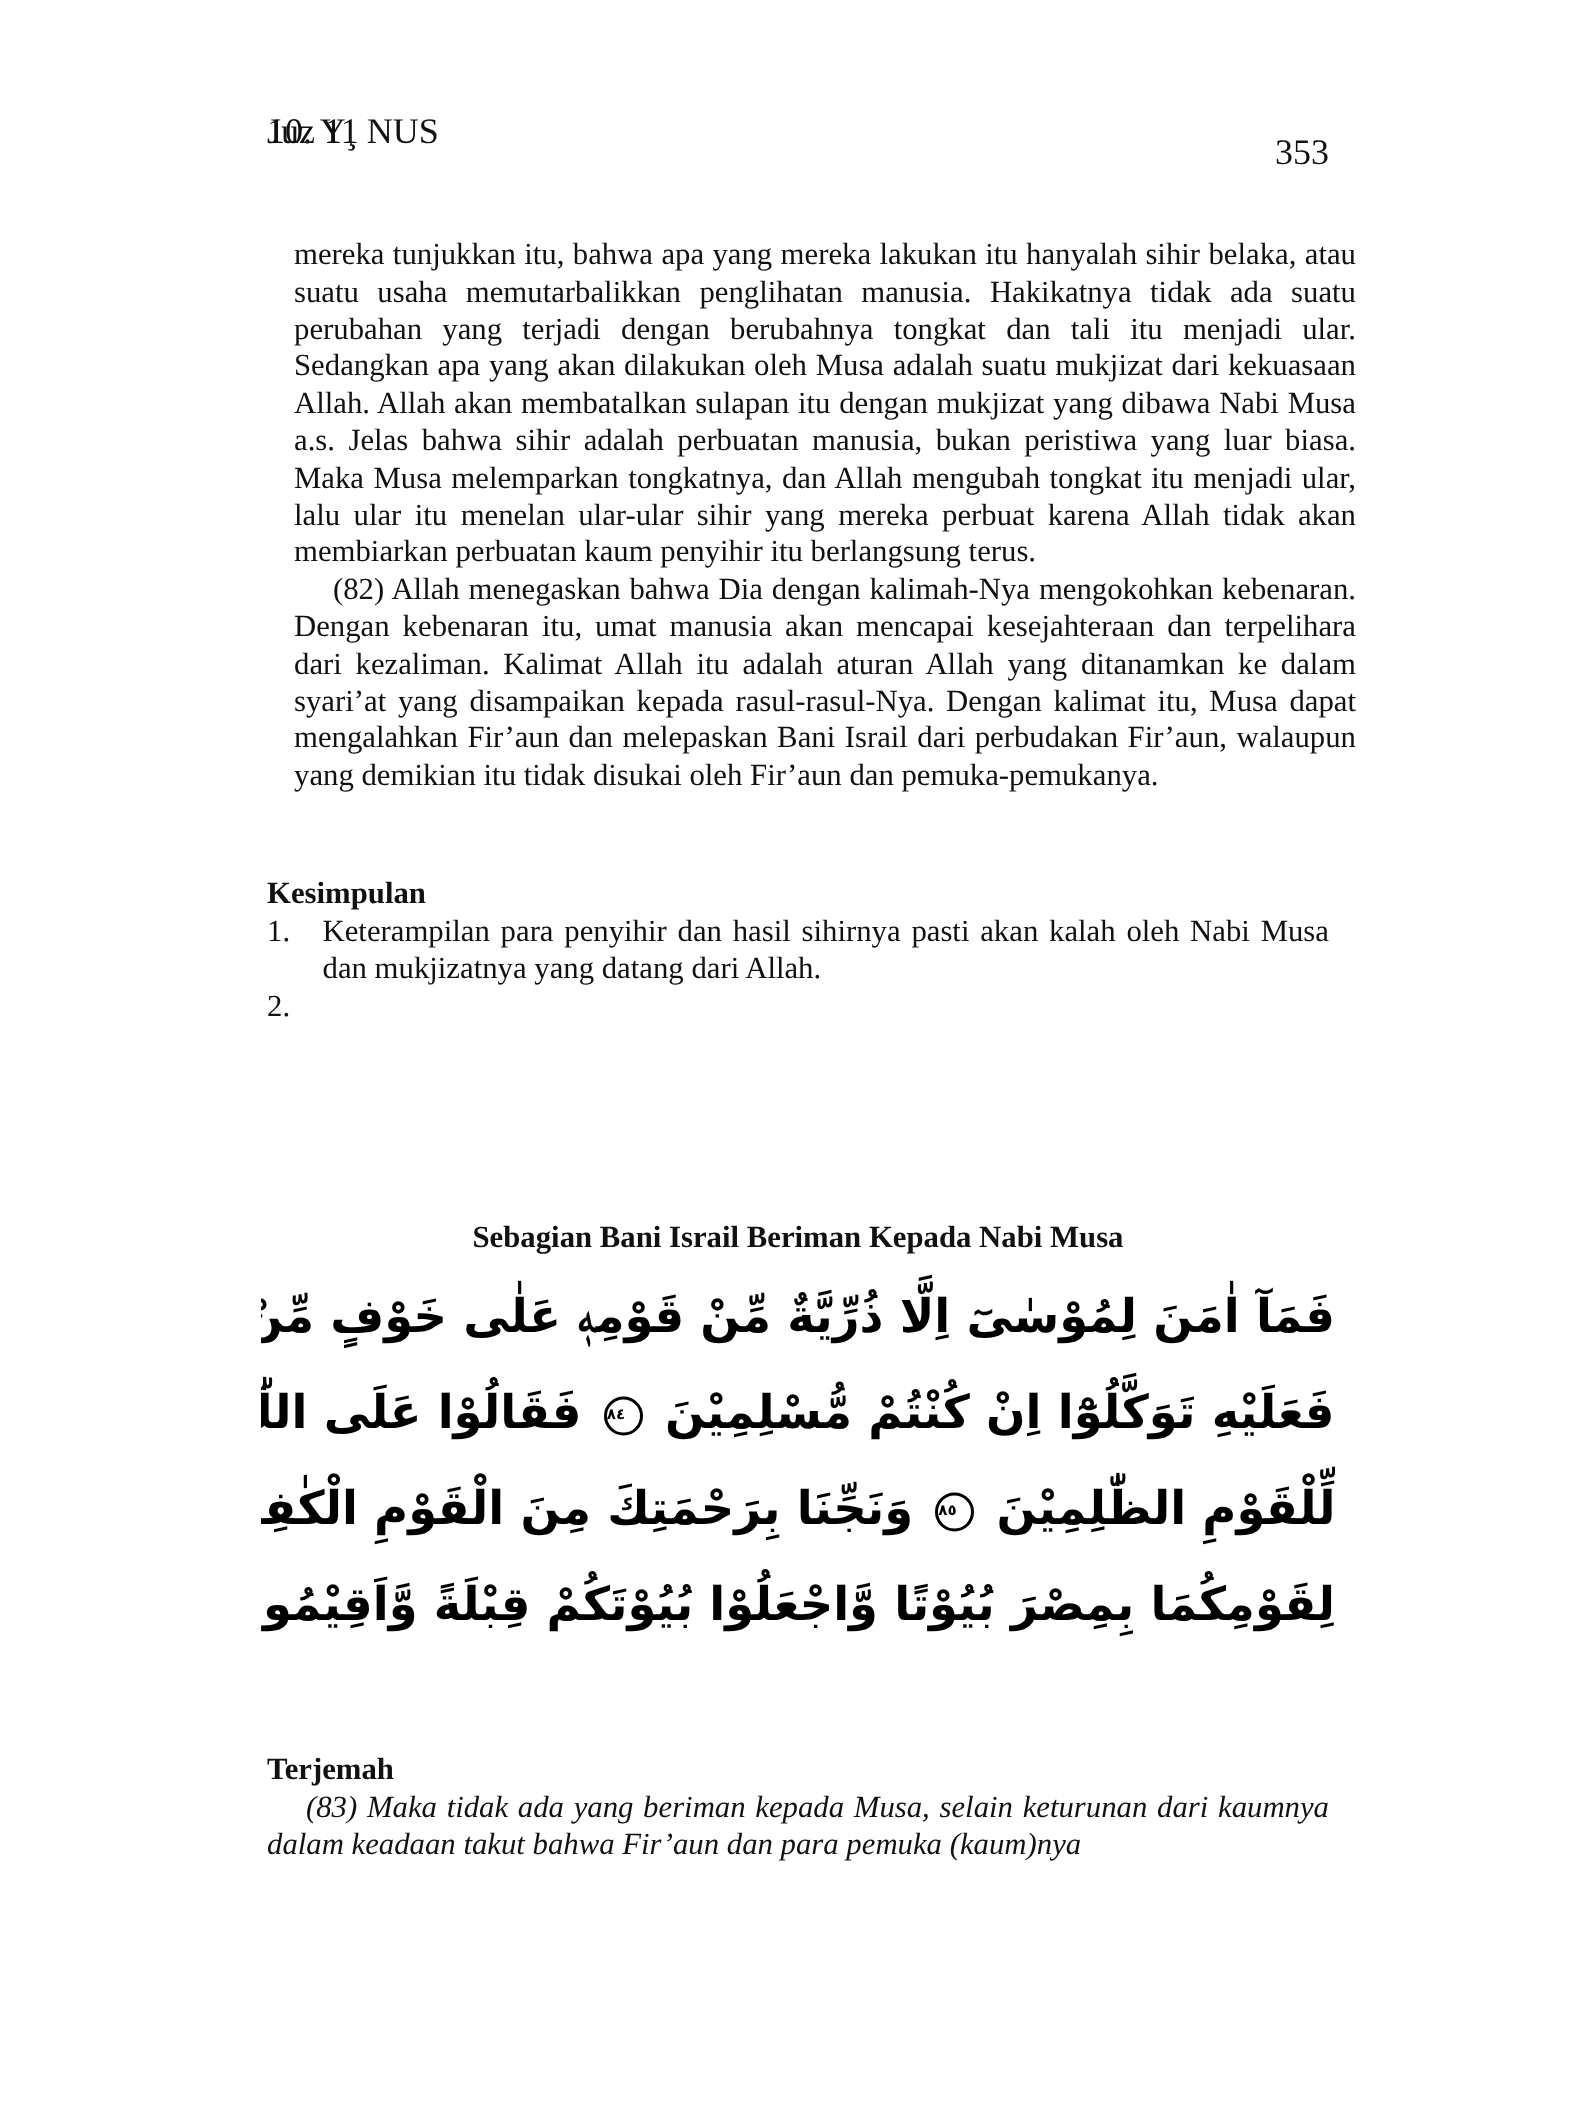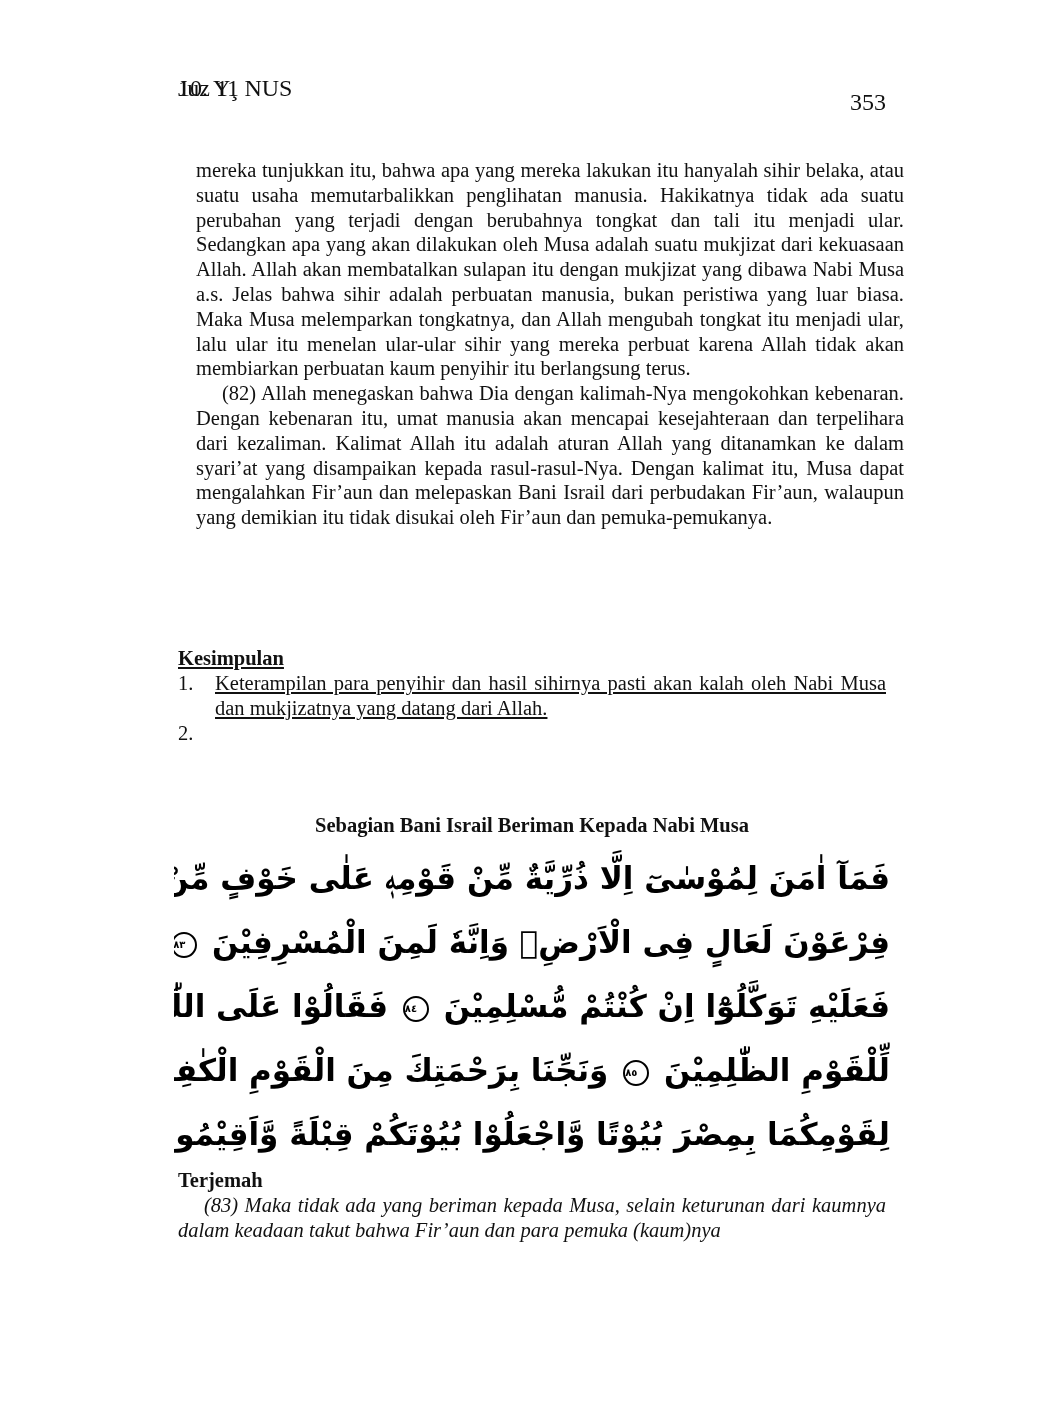--- a/index.html
+++ b/index.html
@@ -16,21 +16,21 @@
   .page-header .right { position: absolute; right: 0; top: 14px; }
 
   .body-text {
     position: absolute; left: 178px; width: 708px;
     font-size: 20.5px; line-height: 24.8px; text-align: justify;
   }
   .body-text p { margin: 0; }
   .indent { text-indent: 26px; }
 
   .sec1 { top: 158px; margin-left: 18px; }
-  .kesimpulan { position: absolute; top: 646px; left: 178px; width: 708px; text-decoration: underline; }
+  .kesimpulan { position: absolute; top: 584px; left: 178px; width: 708px; }
   .heading {
     font-weight: bold; font-size: 20.5px; line-height: 25px; margin: 0;
   }
   .conclusion-list { margin: 0; padding: 0; list-style: none; }
   .conclusion-list li {
     position: relative; padding-left: 37px; font-size: 20.5px; line-height: 24.8px; text-align: justify;
   }
   .conclusion-list li .num { position: absolute; left: 0; top: 0; }
 
   .section-title {
@@ -85,25 +85,20 @@
   </ul>
 </div>
 
 <div class="section-title">Sebagian Bani Israil Beriman Kepada Nabi Musa</div>
 
 <div class="arabic-block">
   <span class="arabic-line">
     <span>فَمَآ اٰمَنَ لِمُوْسٰىٓ اِلَّا ذُرِّيَّةٌ مِّنْ قَوْمِهٖ عَلٰى خَوْفٍ مِّنْ فِرْعَوْنَ وَمَلَا۟ئِهِمْ اَنْ يَّفْتِنَهُمْ ۗوَاِنَّ</span>
   </span>
   <span class="arabic-line">
-    <span>فِرْعَوْنَ لَعَالٍ فِى الْاَرْضِۚ وَاِنَّهٗ لَمِنَ الْمُسْرِفِيْنَ</span>
-    <span class="ayah-marker">٨٣</span>
-    
-  </span>
-  <span class="arabic-line">
     <span>فَعَلَيْهِ تَوَكَّلُوْٓا اِنْ كُنْتُمْ مُّسْلِمِيْنَ</span>
     <span class="ayah-marker">٨٤</span>
     <span>فَقَالُوْا عَلَى اللّٰهِ تَوَكَّلْنَا ۚرَبَّنَا لَا تَجْعَلْنَا فِتْنَةً</span>
   </span>
   <span class="arabic-line">
     <span>لِّلْقَوْمِ الظّٰلِمِيْنَ</span>
     <span class="ayah-marker">٨٥</span>
     <span>وَنَجِّنَا بِرَحْمَتِكَ مِنَ الْقَوْمِ الْكٰفِرِيْنَ</span>
     
     

